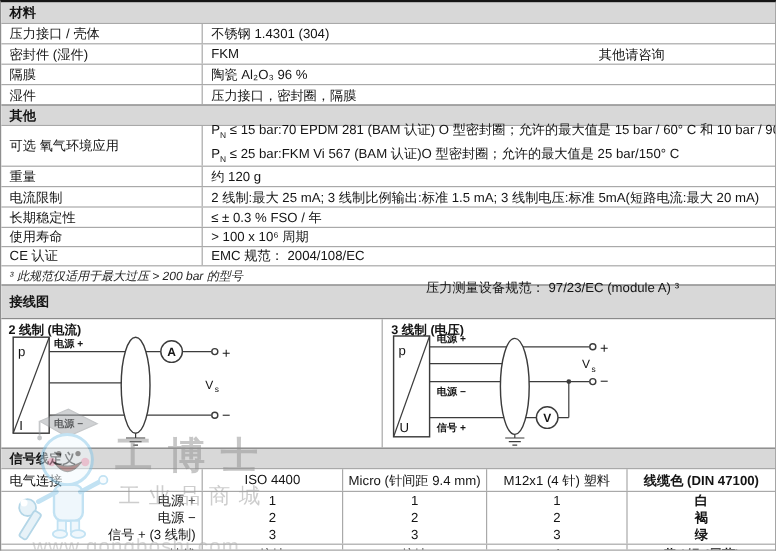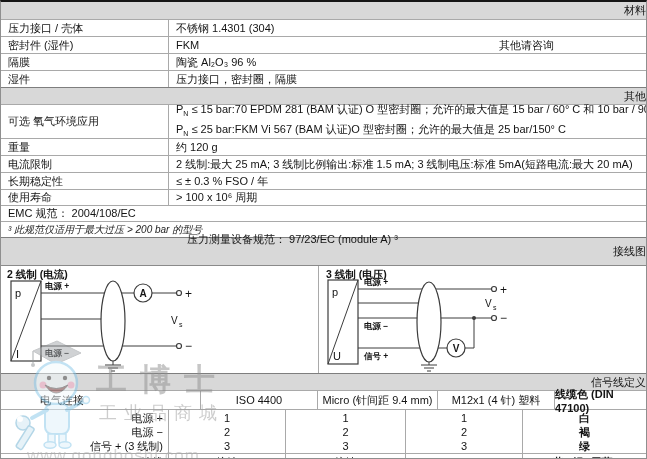--- a/index.html
+++ b/index.html
@@ -9,21 +9,21 @@
   .page {
     position:relative; width:647px; height:459px; background:#fff;
     border-top:2px solid #151515; border-left:1px solid #8f8f8f;
     border-right:1px solid #8f8f8f; border-bottom:1px solid #8f8f8f;
     overflow:hidden; font-size:11px; color:#141414;
   }
 
   
   .sec {
     display:flex; align-items:center; height:17px; background:#d8d8d8;
-    border-top:1px solid #7e7e7e; font-weight:normal; padding-left:7px;justify-content:flex-end;
+    border-top:1px solid #7e7e7e; font-weight:bold; padding-left:7px;
   }
   .sec.first { border-top:none; }
   .sec.h16 { height:28px; }
 
   
   .row { display:flex; border-top:1px solid #a9a9a9; }
   .h17 { height:17px; } .h16r { height:16px; } .h34 { height:34px; }
   .row .lbl {
     width:168px; border-right:1px solid #a9a9a9; padding-left:7px;
     display:flex; align-items:center; flex:none;
@@ -44,21 +44,21 @@
 
   
   .wiring { display:flex; height:108px; border-top:1px solid #8a8a8a; }
   .panel-l { width:318px; border-right:1px solid #a9a9a9; flex:none; }
   .panel-r { flex:1; }
   svg text { font-family:"Liberation Sans","DejaVu Sans",sans-serif; fill:#141414; }
   .dline { stroke:#3c3c3c; stroke-width:1; fill:none; }
   .dshape { stroke:#3c3c3c; stroke-width:1.2; fill:#fff; }
 
   
-  .sig-head { display:flex; height:19px; border-top:1px solid #a9a9a9;padding-left:32px; }
+  .sig-head { display:flex; height:19px; border-top:1px solid #a9a9a9; }
   .sig-group { display:flex; height:44px; border-top:1px solid #a9a9a9; }
   .sig-last { display:flex; height:17px; border-top:1px solid #a9a9a9; }
   .c1 { width:168px; flex:none; border-right:1px solid #a9a9a9; }
   .c2 { width:117px; flex:none; border-right:1px solid #a9a9a9; }
   .c3 { width:120px; flex:none; border-right:1px solid #a9a9a9; }
   .c4 { width:117px; flex:none; border-right:1px solid #a9a9a9; }
   .c5 { flex:1;font-weight:bold; }
   .cellc { display:flex; align-items:center; justify-content:center; }
   .celll { display:flex; align-items:center; padding-left:7px; }
   .cellr { display:flex; align-items:center; justify-content:flex-end; padding-right:5px; }
@@ -138,20 +138,21 @@
         <span>≤ ± 0.3 % FSO /  年</span>
       </div>
   </div>
   <div class="row h16r">
     <div class="lbl">使用寿命</div>
     <div class="val">
         <span>&gt; 100 x 10⁶  周期</span>
       </div>
   </div>
   <div class="row h16r">
+    <div class="lbl">CE 认证</div>
     <div class="val">
       <span>EMC  规范：  2004/108/EC</span>
       <span class="ce2">压力测量设备规范：  97/23/EC (module A) ³</span>
     </div>
   </div>
   <div class="footnote">³  此规范仅适用于最大过压 &gt; 200 bar 的型号</div>
 
   <div class="sec h16">
     <span>接线图</span>
   </div>

